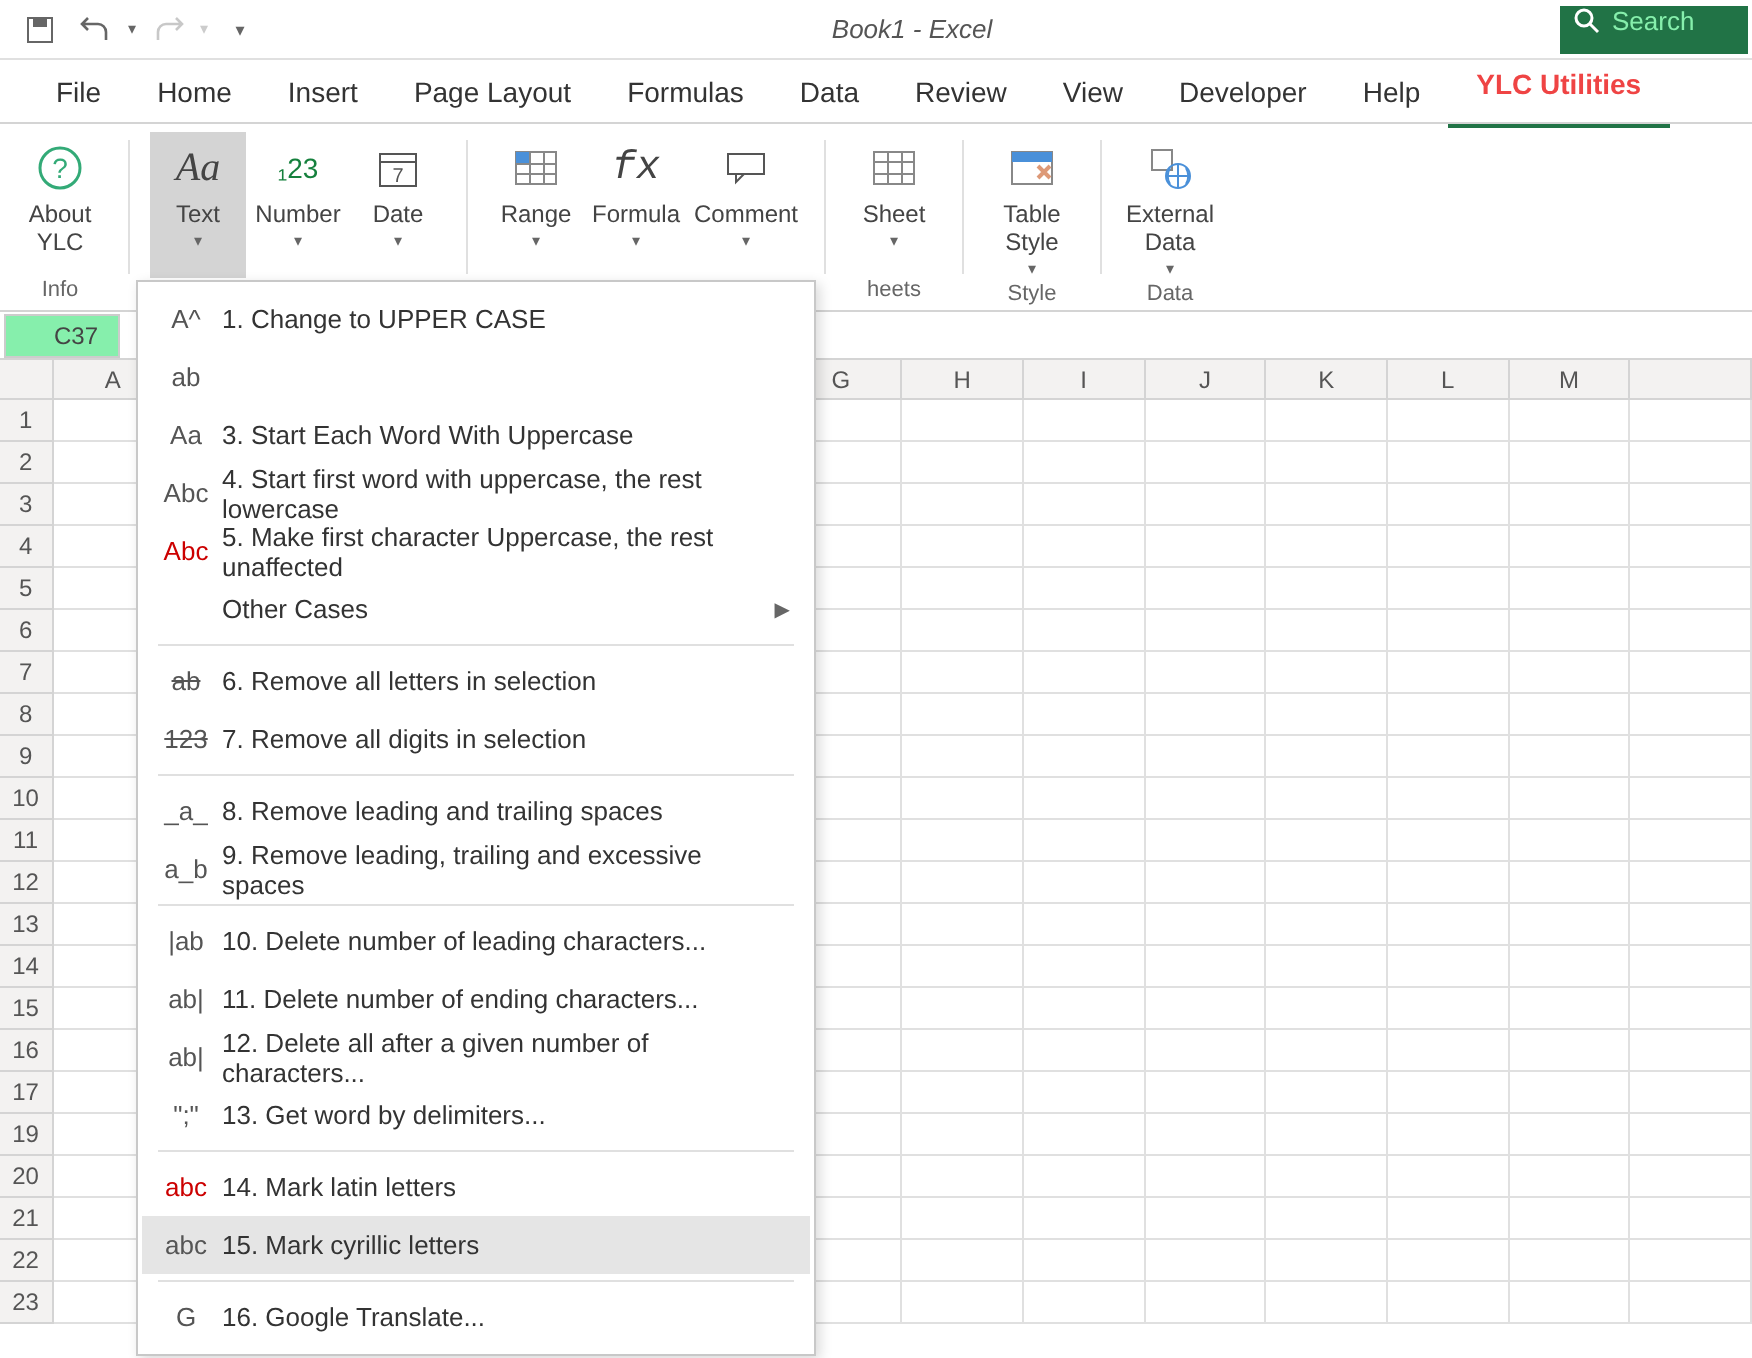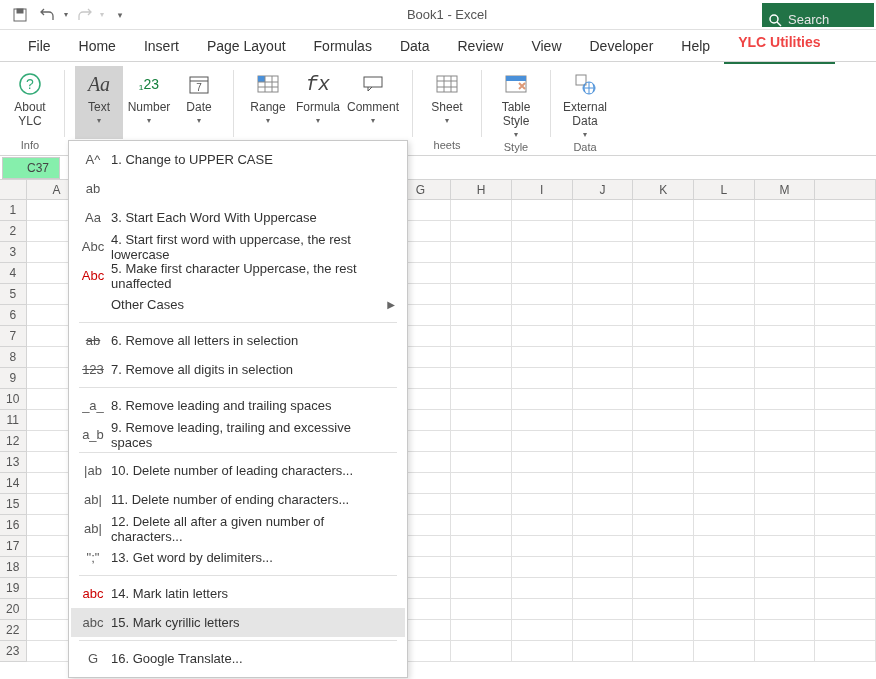--- a/index.html
+++ b/index.html
@@ -3,22 +3,22 @@
 <meta charset="utf-8">
 <style>
   * { box-sizing: border-box; margin: 0; padding: 0; font-family: "Segoe UI", sans-serif; }
   body { width: 876px; height: 679px; background: #fff; font-size: 13px; color: #444; overflow: hidden; position: relative; }
 
   
   .titlebar { height: 30px; background: #fff; display: flex; align-items: center; border-bottom: 1px solid #e0e0e0; }
   .qat { display: flex; align-items: center; gap: 4px; padding-left: 8px; }
   .qat-btn { width: 24px; height: 24px; display: flex; align-items: center; justify-content: center; cursor: pointer; }
   .qat svg { stroke: #666; fill: none; }
-  .title-text { flex: 1; text-align: center; color: #555; font-size: 13px; }
-  .searchbox { width: 112px; height: 24px; background: #217346; color: #e5e5e5; display: flex; align-items: flex-end; padding: 0 6px; gap: 6px; margin-right: 2px; }
+  .title-text { flex: 1; text-align: center; color: #555; font-size: 13px; font-style: italic; }
+  .searchbox { width: 94px; height: 24px; background: #217346; color: #86efac; display: flex; align-items: flex-start; padding: 0 6px; gap: 6px; margin-right: 2px; }
   .searchbox span { font-size: 13px; }
 
   
   .tabs { height: 32px; display: flex; align-items: center; padding-left: 14px; gap: 0; border-bottom: 1px solid #d4d4d4; }
   .tab { padding: 6px 14px; font-size: 14px; color: #333; cursor: pointer; }
   .tab.active { color: #ef4444; font-weight: 600; border-bottom: 2px solid #217346; padding-bottom: 12px; }
 
   
   .ribbon { height: 94px; background: #fff; display: flex; border-bottom: 1px solid #d4d4d4; padding-top: 4px; }
   .group { display: flex; flex-direction: column; align-items: center; padding: 0 6px; }
@@ -556,55 +556,55 @@
         <div class="cell"></div>
         <div class="cell"></div>
         <div class="cell"></div>
         <div class="cell"></div>
         <div class="cell"></div>
         <div class="cell"></div>
         <div class="cell"></div>
         <div class="cell"></div>
       </div>
       <div class="row">
-        <div class="rowh">18</div>
-        <div class="cell"></div>
-        <div class="cell"></div>
-        <div class="cell"></div>
-        <div class="cell"></div>
-        <div class="cell"></div>
-        <div class="cell"></div>
-        <div class="cell"></div>
-        <div class="cell"></div>
-        <div class="cell"></div>
-        <div class="cell"></div>
-        <div class="cell"></div>
-        <div class="cell"></div>
-        <div class="cell"></div>
-        <div class="cell"></div>
-      </div>
-      <div class="row">
         <div class="rowh">19</div>
         <div class="cell"></div>
         <div class="cell"></div>
         <div class="cell"></div>
         <div class="cell"></div>
         <div class="cell"></div>
         <div class="cell"></div>
         <div class="cell"></div>
         <div class="cell"></div>
         <div class="cell"></div>
         <div class="cell"></div>
         <div class="cell"></div>
         <div class="cell"></div>
         <div class="cell"></div>
         <div class="cell"></div>
       </div>
       <div class="row">
         <div class="rowh">20</div>
+        <div class="cell"></div>
+        <div class="cell"></div>
+        <div class="cell"></div>
+        <div class="cell"></div>
+        <div class="cell"></div>
+        <div class="cell"></div>
+        <div class="cell"></div>
+        <div class="cell"></div>
+        <div class="cell"></div>
+        <div class="cell"></div>
+        <div class="cell"></div>
+        <div class="cell"></div>
+        <div class="cell"></div>
+        <div class="cell"></div>
+      </div>
+      <div class="row">
+        <div class="rowh">21</div>
         <div class="cell"></div>
         <div class="cell"></div>
         <div class="cell"></div>
         <div class="cell"></div>
         <div class="cell"></div>
         <div class="cell"></div>
         <div class="cell"></div>
         <div class="cell"></div>
         <div class="cell"></div>
         <div class="cell"></div>

